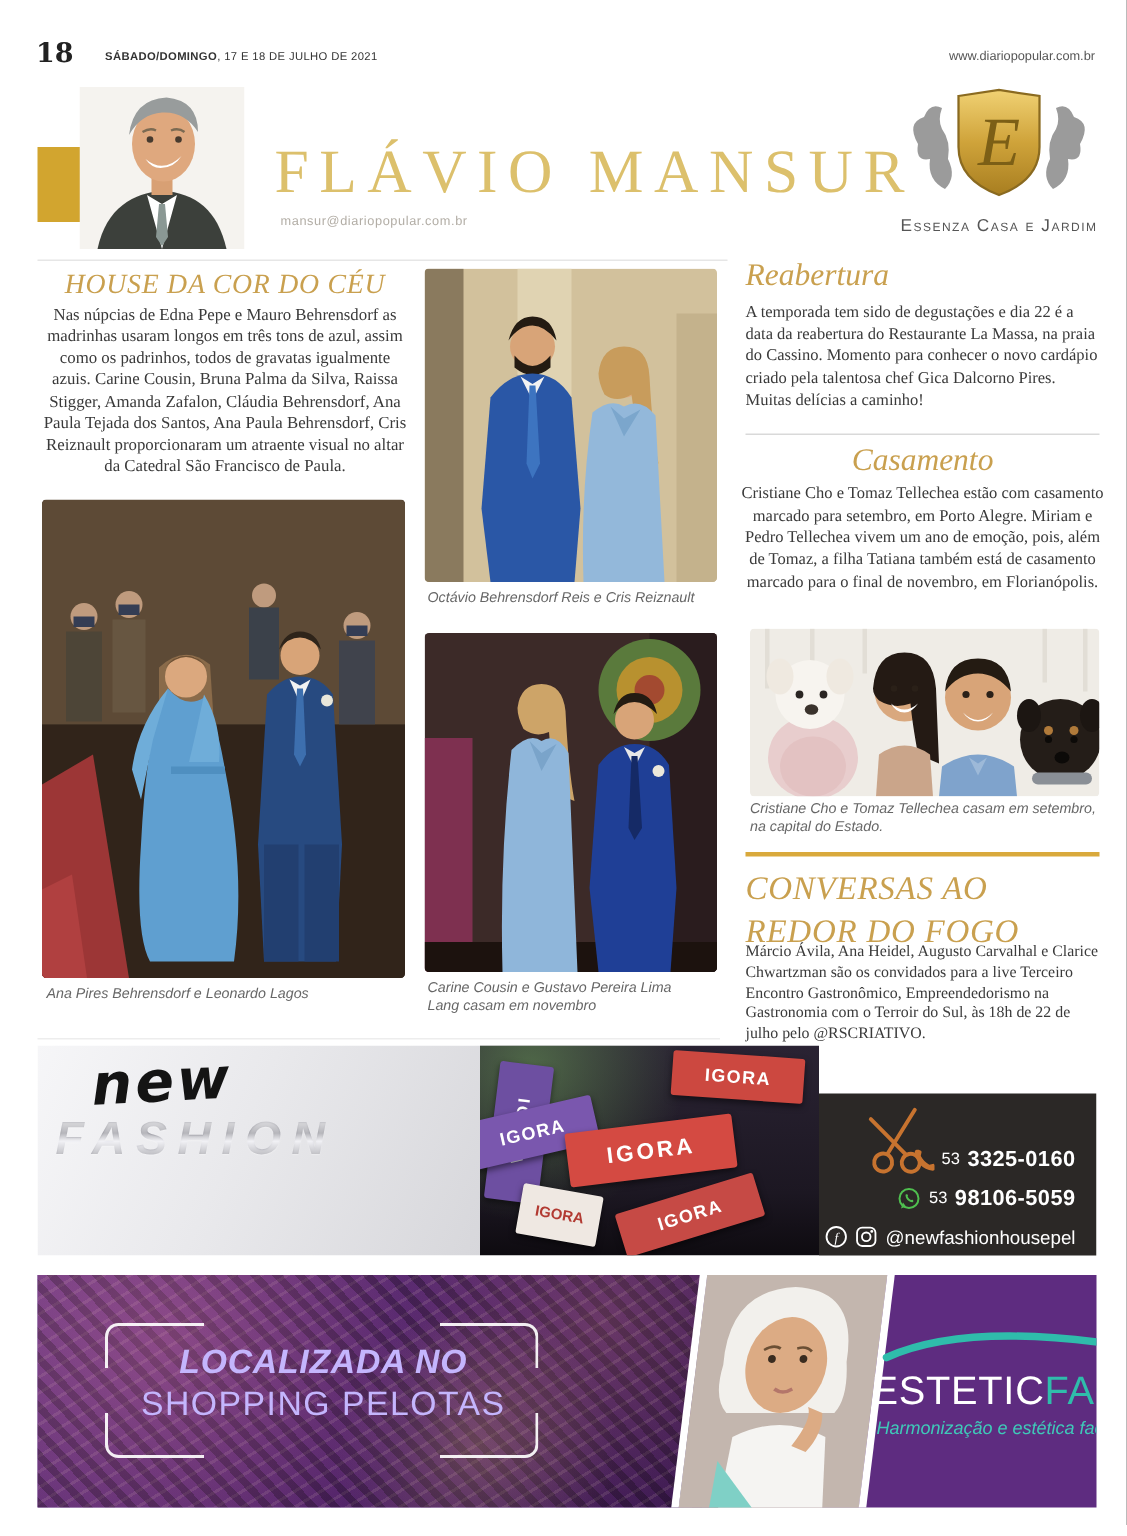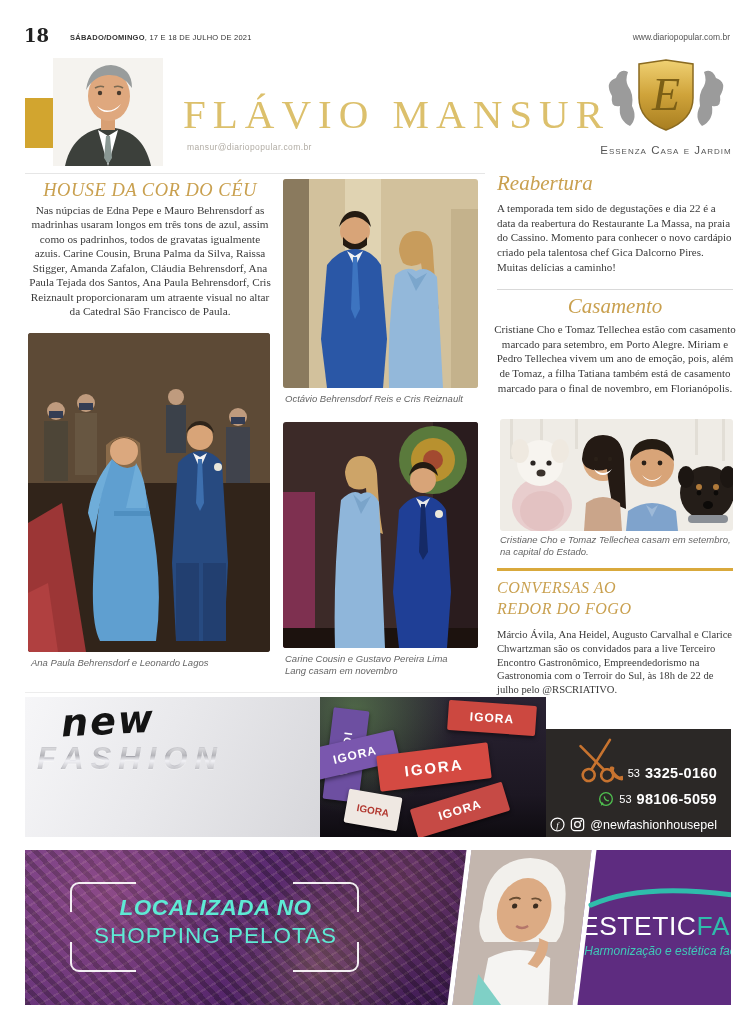--- a/index.html
+++ b/index.html
@@ -45,21 +45,21 @@
   .caption-mid-bottom{left:285px;top:653px;width:185px;}
 
   .reabertura-title{left:497px;top:171px;font-size:21px;}
   .reabertura-body{left:497px;top:201px;width:237px;}
   .divider-gray{left:497px;top:289px;width:236px;border-top:1px solid #d9d9d9;height:0;}
   .casamento-title{left:497px;top:294px;width:236px;text-align:center;font-size:21px;}
   .casamento-body{left:494px;top:322px;width:242px;text-align:center;}
   .photo-right{left:500px;top:419px;width:233px;height:112px;border-radius:3px;overflow:hidden;}
   .caption-right{left:500px;top:534px;width:233px;}
   .divider-gold{left:497px;top:568px;width:236px;border-top:3px solid #d9a93c;height:0;}
-  .conversas-title{left:497px;top:577px;font-size:16px;line-height:1.32;letter-spacing:.5px;}
+  .conversas-title{left:497px;top:577px;font-size:22px;line-height:1.32;letter-spacing:.5px;}
   .conversas-body{left:497px;top:628px;width:240px;font-size:10.6px;line-height:1.3;}
 
   
   .ad-fashion{left:25px;top:697px;width:706px;height:140px;display:flex;overflow:hidden;}
   .nf-wall{width:295px;height:100%;position:relative;overflow:hidden;
            background:linear-gradient(115deg,#f6f6f8 0%,#e9e9ec 45%,#d7d7db 100%);}
   .nf-new{position:absolute;left:36px;top:2px;font-family:"DejaVu Sans",sans-serif;
           font-weight:bold;font-style:italic;font-size:38px;color:#141414;letter-spacing:2px;
           transform:rotate(-3deg);}
   .chrome{font-family:"Liberation Sans",sans-serif;font-style:italic;font-weight:bold;
@@ -89,21 +89,21 @@
         radial-gradient(circle at 62% 75%,rgba(250,205,130,.22),transparent 30%),
         radial-gradient(circle at 80% 20%,rgba(240,160,120,.18),transparent 35%),
         repeating-linear-gradient(47deg,rgba(0,0,0,.28) 0 5px,transparent 5px 11px),
         repeating-linear-gradient(-31deg,rgba(255,235,200,.10) 0 2px,transparent 2px 9px),
         linear-gradient(135deg,#6d3a82 0%,#52246a 55%,#38174e 100%);}
   .corner{position:absolute;width:64px;height:28px;}
   .c-tl{border-left:2.5px solid rgba(255,255,255,.92);border-top:2.5px solid rgba(255,255,255,.92);border-top-left-radius:9px;}
   .c-tr{border-right:2.5px solid rgba(255,255,255,.92);border-top:2.5px solid rgba(255,255,255,.92);border-top-right-radius:9px;}
   .c-bl{border-left:2.5px solid rgba(255,255,255,.92);border-bottom:2.5px solid rgba(255,255,255,.92);border-bottom-left-radius:9px;}
   .c-br{border-right:2.5px solid rgba(255,255,255,.92);border-bottom:2.5px solid rgba(255,255,255,.92);border-bottom-right-radius:9px;}
-  .loc-text{position:absolute;left:48px;top:44px;width:285px;text-align:center;color:#5eead4;
+  .loc-text{position:absolute;left:48px;top:44px;width:285px;text-align:center;color:#c4b5fd;
             font-family:"Liberation Sans",sans-serif;line-height:1.25;}
   .loc-line1{font-size:22.5px;font-weight:bold;font-style:italic;letter-spacing:.5px;}
   .loc-line2{font-size:22.5px;letter-spacing:1px;}
   .woman-panel{position:absolute;left:432px;top:-4px;width:120px;height:163px;
                transform:skewX(-7deg);border-left:5px solid #fff;border-right:5px solid #fff;
                overflow:hidden;background:linear-gradient(180deg,#cfc4bc 0%,#b9aaa1 60%,#ded9d4 100%);}
   .ef-logo{position:absolute;left:556px;top:38px;width:170px;text-align:center;
            font-family:"Liberation Sans",sans-serif;}
   .ef-brand{font-size:26.5px;letter-spacing:.5px;line-height:1.1;}
   .ef-brand .w{color:#fff;}
@@ -195,21 +195,21 @@
         <path d="M158,100 Q162,88 172,88 Q183,88 186,100 Q179,92 172,92 Q164,92 158,100 Z" fill="#2e241a"></path>
         <path d="M150,130 Q160,118 172,118 Q186,118 194,130 L200,230 L196,308 L148,308 L144,230 Z" fill="#274a80"></path>
         <polygon points="165,120 172,136 179,120 172,124" fill="#f2f2f2"></polygon>
         <polygon points="170,126 174,126 176,170 172,178 168,170" fill="#3d6fae"></polygon>
         <rect x="148" y="230" width="23" height="78" fill="#223f70"></rect>
         <rect x="175" y="230" width="23" height="78" fill="#223f70"></rect>
         <circle cx="190" cy="134" r="4" fill="#e8e6da"></circle>
       </g>
     </svg>
   </div>
-  <div class="abs caption caption-left">Ana Paula Behrensdorf e Leonardo Lagos</div>
+  <div class="abs caption caption-left">Ana Pires Behrensdorf e Leonardo Lagos</div>
 
   <div class="abs photo-mid-top">
     <svg width="195" height="209" viewBox="0 0 195 209">
       <rect width="195" height="209" fill="#d2c19c"></rect>
       <rect x="62" y="0" width="36" height="209" fill="#e0d3b2"></rect>
       <rect x="0" y="0" width="26" height="209" fill="#8a7a5e"></rect>
       <rect x="168" y="30" width="27" height="179" fill="#c4b28c"></rect>
       <g>
         <circle cx="72" cy="52" r="15" fill="#d8a478"></circle>
         <path d="M56,48 Q60,32 72,32 Q85,32 88,48 Q80,38 72,38 Q63,38 56,48 Z" fill="#241b12"></path>

